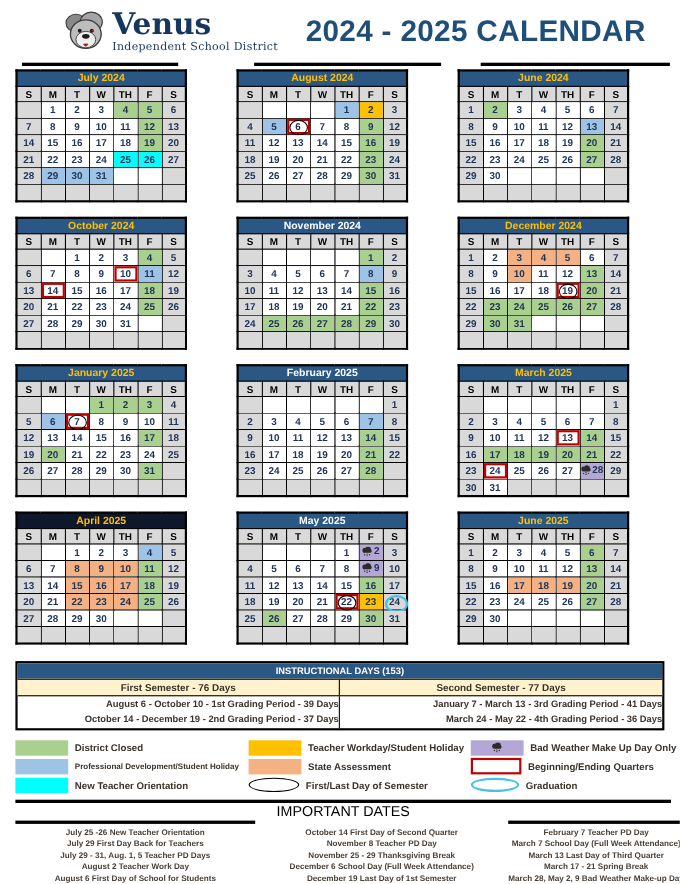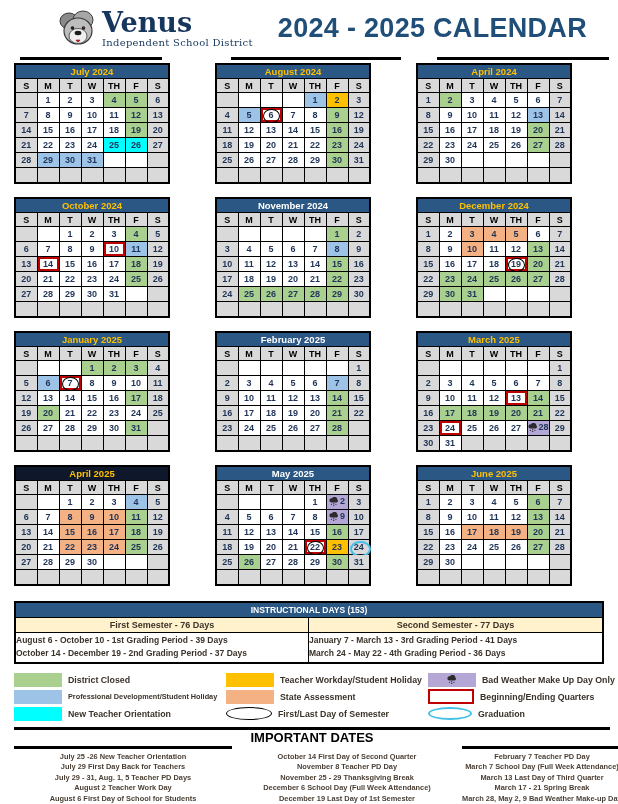--- a/index.html
+++ b/index.html
@@ -34,37 +34,37 @@
 
   
   .instr { margin:15px 14px 2px 14px; border:2px solid #000; }
   .instr-h { background:#2A5783; color:#FFFFFF; text-align:center; font-weight:bold; font-size:8.5px; padding:2px 0; }
   .instr-sem { display:grid; grid-template-columns:1fr 1fr; background:#FFF2CC; border-top:1px solid #000; border-bottom:1px solid #000; }
   .instr-sem > div { text-align:center; font-weight:bold; font-size:9px; color:#3B332A; padding:2px 0; }
   .instr-sem > div:first-child { border-right:1px solid #000; }
   .instr-body { display:grid; grid-template-columns:1fr 1fr; }
   .instr-col { padding:1px 0 2px 0; }
   .instr-col:first-child { border-right:1px solid #000; }
-  .instr-line { text-align:left; font-weight:bold; font-size:8.5px; color:#3B332A; line-height:13px; }
+  .instr-line { text-align:right; font-weight:bold; font-size:8.5px; color:#3B332A; line-height:13px; }
 
   
   .legend { margin:7px 8px 0 14px; display:grid; grid-template-columns:212px 202px 182px; }
   .leg-col { display:flex; flex-direction:column; }
   .leg-row { display:flex; align-items:center; height:17px; }
   .swatch { width:48px; height:14px; margin-right:6px; flex:none; box-sizing:border-box; display:flex; align-items:center; justify-content:center; }
   .sw-fill { border:none; }
   .sw-oval { background:#fff; border:1.5px solid #000; border-radius:50%; height:13px; width:46px; }
   .sw-blueoval { background:#fff; border:2px solid #45C1E8; border-radius:50%; height:13px; width:44px; }
   .sw-redbox { background:#fff; border:2.5px solid #C00000; height:15px; width:46px; }
   .leg-label { font-weight:bold; font-size:8.8px; color:#3B332A; white-space:nowrap; }
   .leg-label.small { font-size:7.3px; }
 
   
   .impt { margin:5px 8px 0 14px; border-top:3px solid #000; }
-  .impt-title { text-align:center; font-weight:bold; font-size:13px; color:#000; padding:0 0 1px 0; }
+  .impt-title { text-align:center; font-weight:normal; font-size:13px; color:#000; padding:0 0 1px 0; }
   .impt-cols { display:grid; grid-template-columns:218px 218px 160px; column-gap:6px; }
   .impt-col { border-top:3px solid #000; padding-top:3px; }
   .impt-col.mid { border-top:none; padding-top:6px; }
   .impt-line { text-align:center; font-weight:bold; font-size:7.4px; color:#4A3F35; line-height:10.4px; white-space:nowrap; }
 </style>
 </head>
 <body>
 
 <div class="header">
   <div class="logo">
@@ -231,21 +231,21 @@
           <td class="day bg-e"></td>
           <td class="day bg-e"></td>
           <td class="day bg-e"></td>
           <td class="day bg-e"></td>
         </tr>
       </tbody>
     </table>
     <table class="month">
       <thead>
         <tr class="m-title">
-          <th colspan="7" style="background: rgb(42, 87, 131); color: rgb(255, 192, 0);">April 2024</th>
+          <th colspan="7" style="background: rgb(42, 87, 131); color: rgb(255, 192, 0);">June 2024</th>
         </tr>
         <tr class="m-days">
           <th>S</th>
           <th>M</th>
           <th>T</th>
           <th>W</th>
           <th>TH</th>
           <th>F</th>
           <th>S</th>
         </tr>

